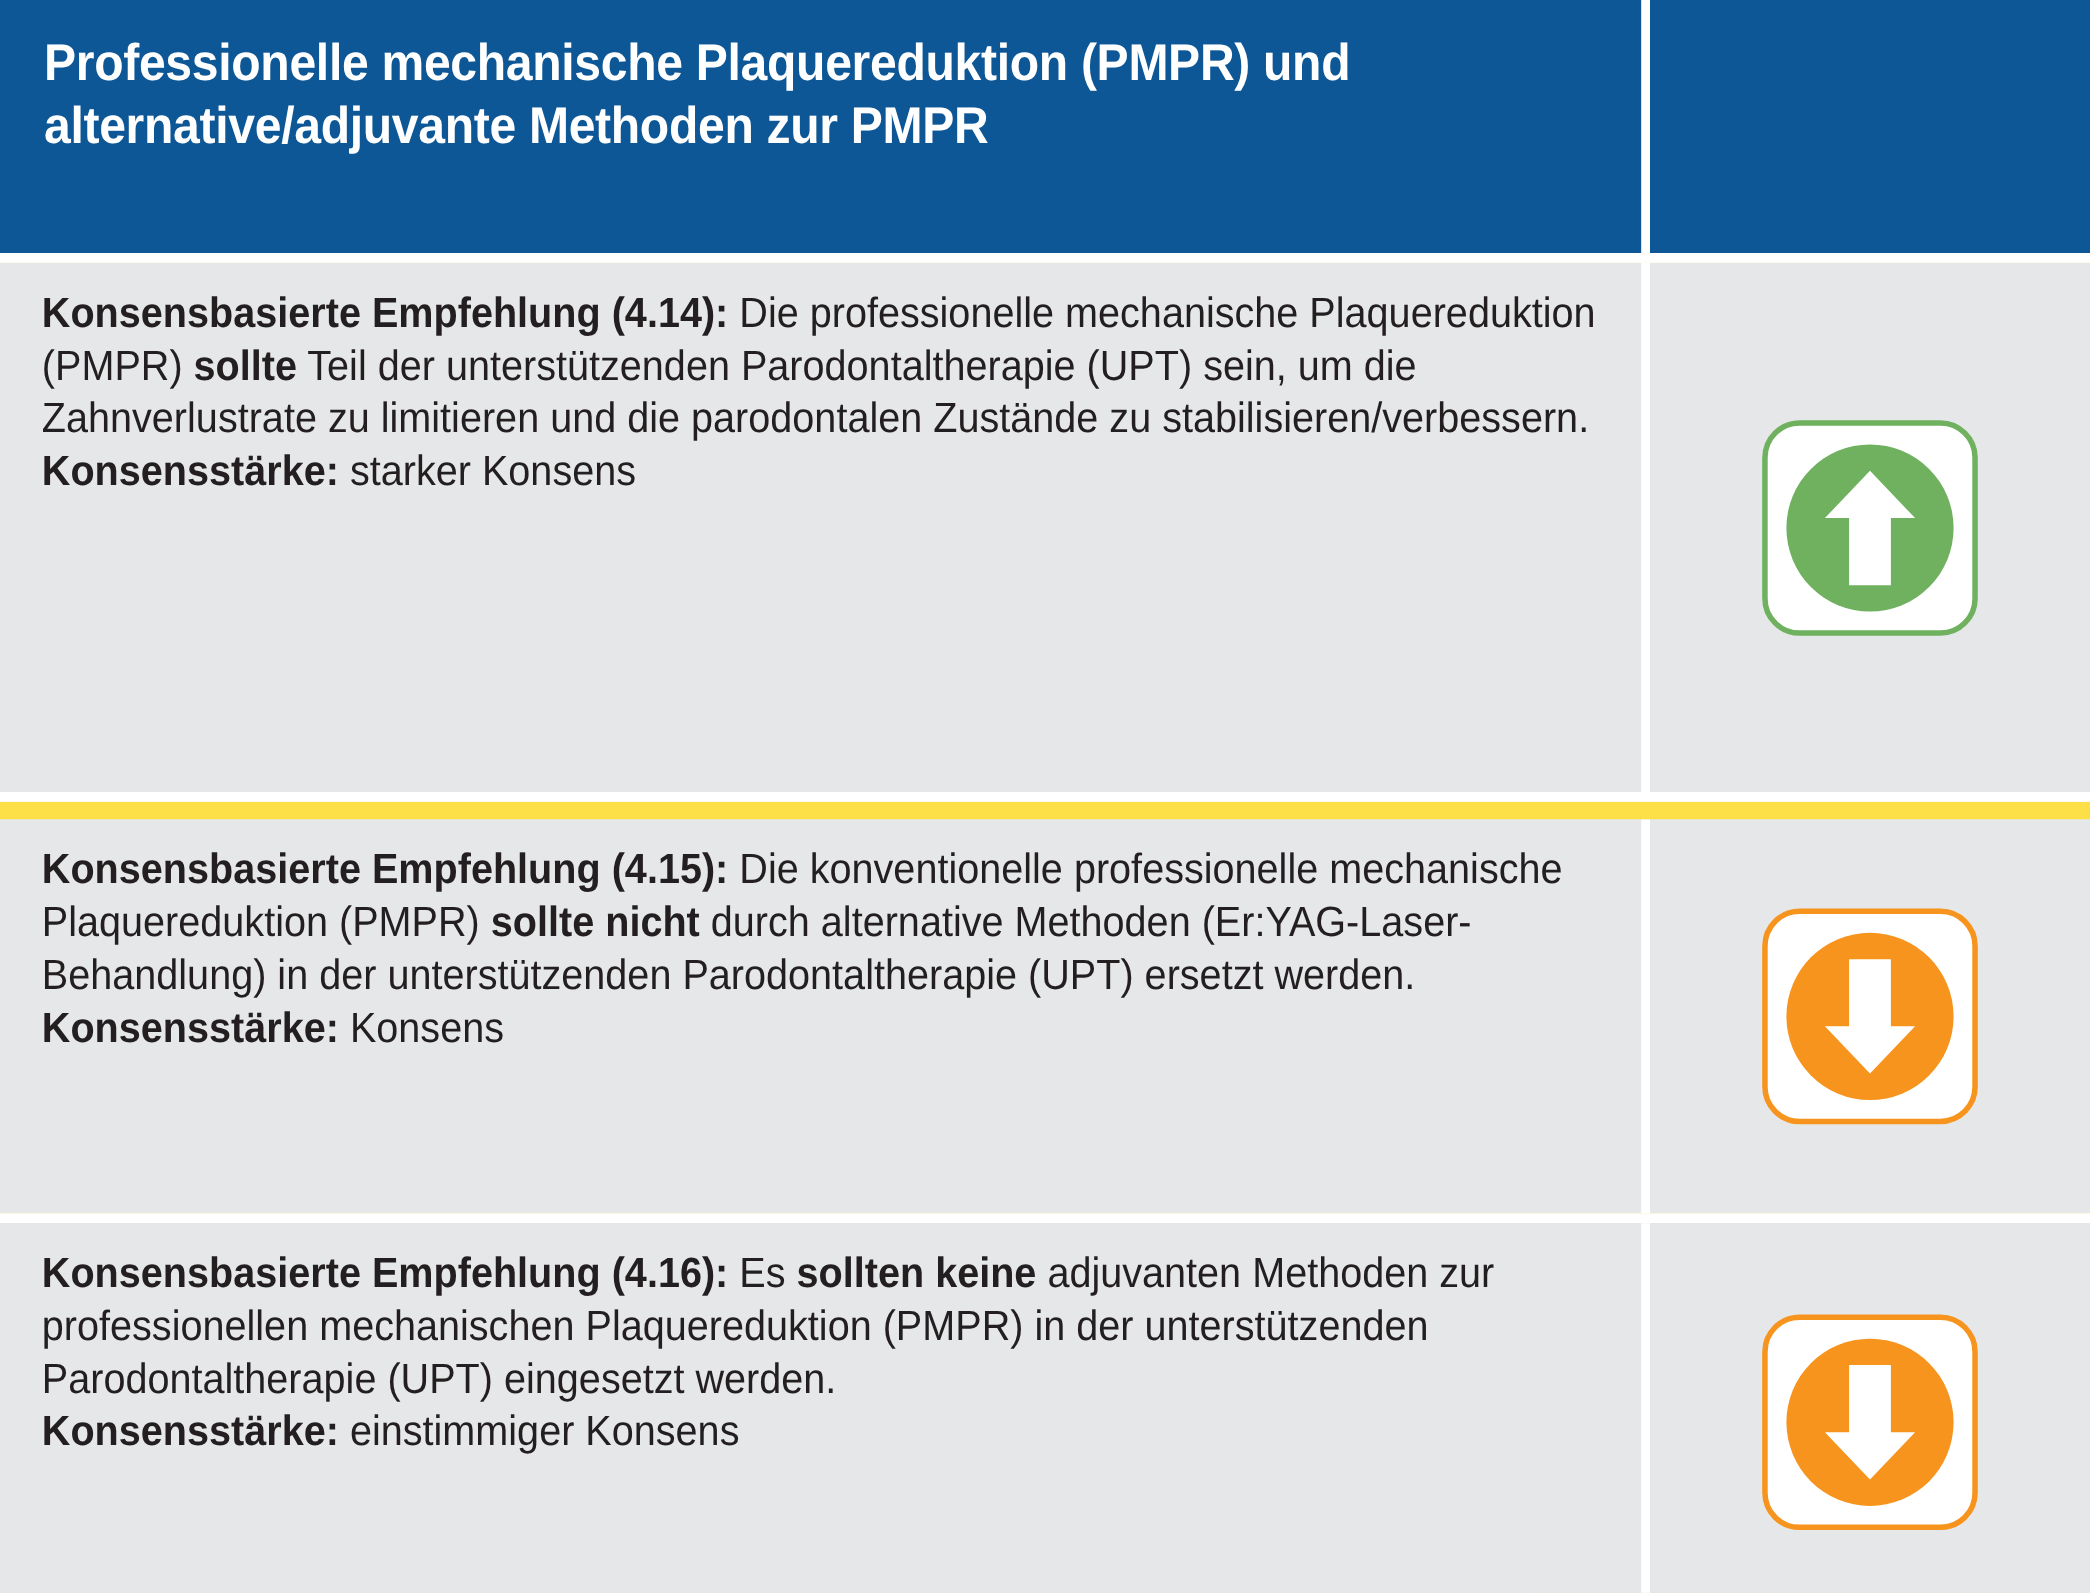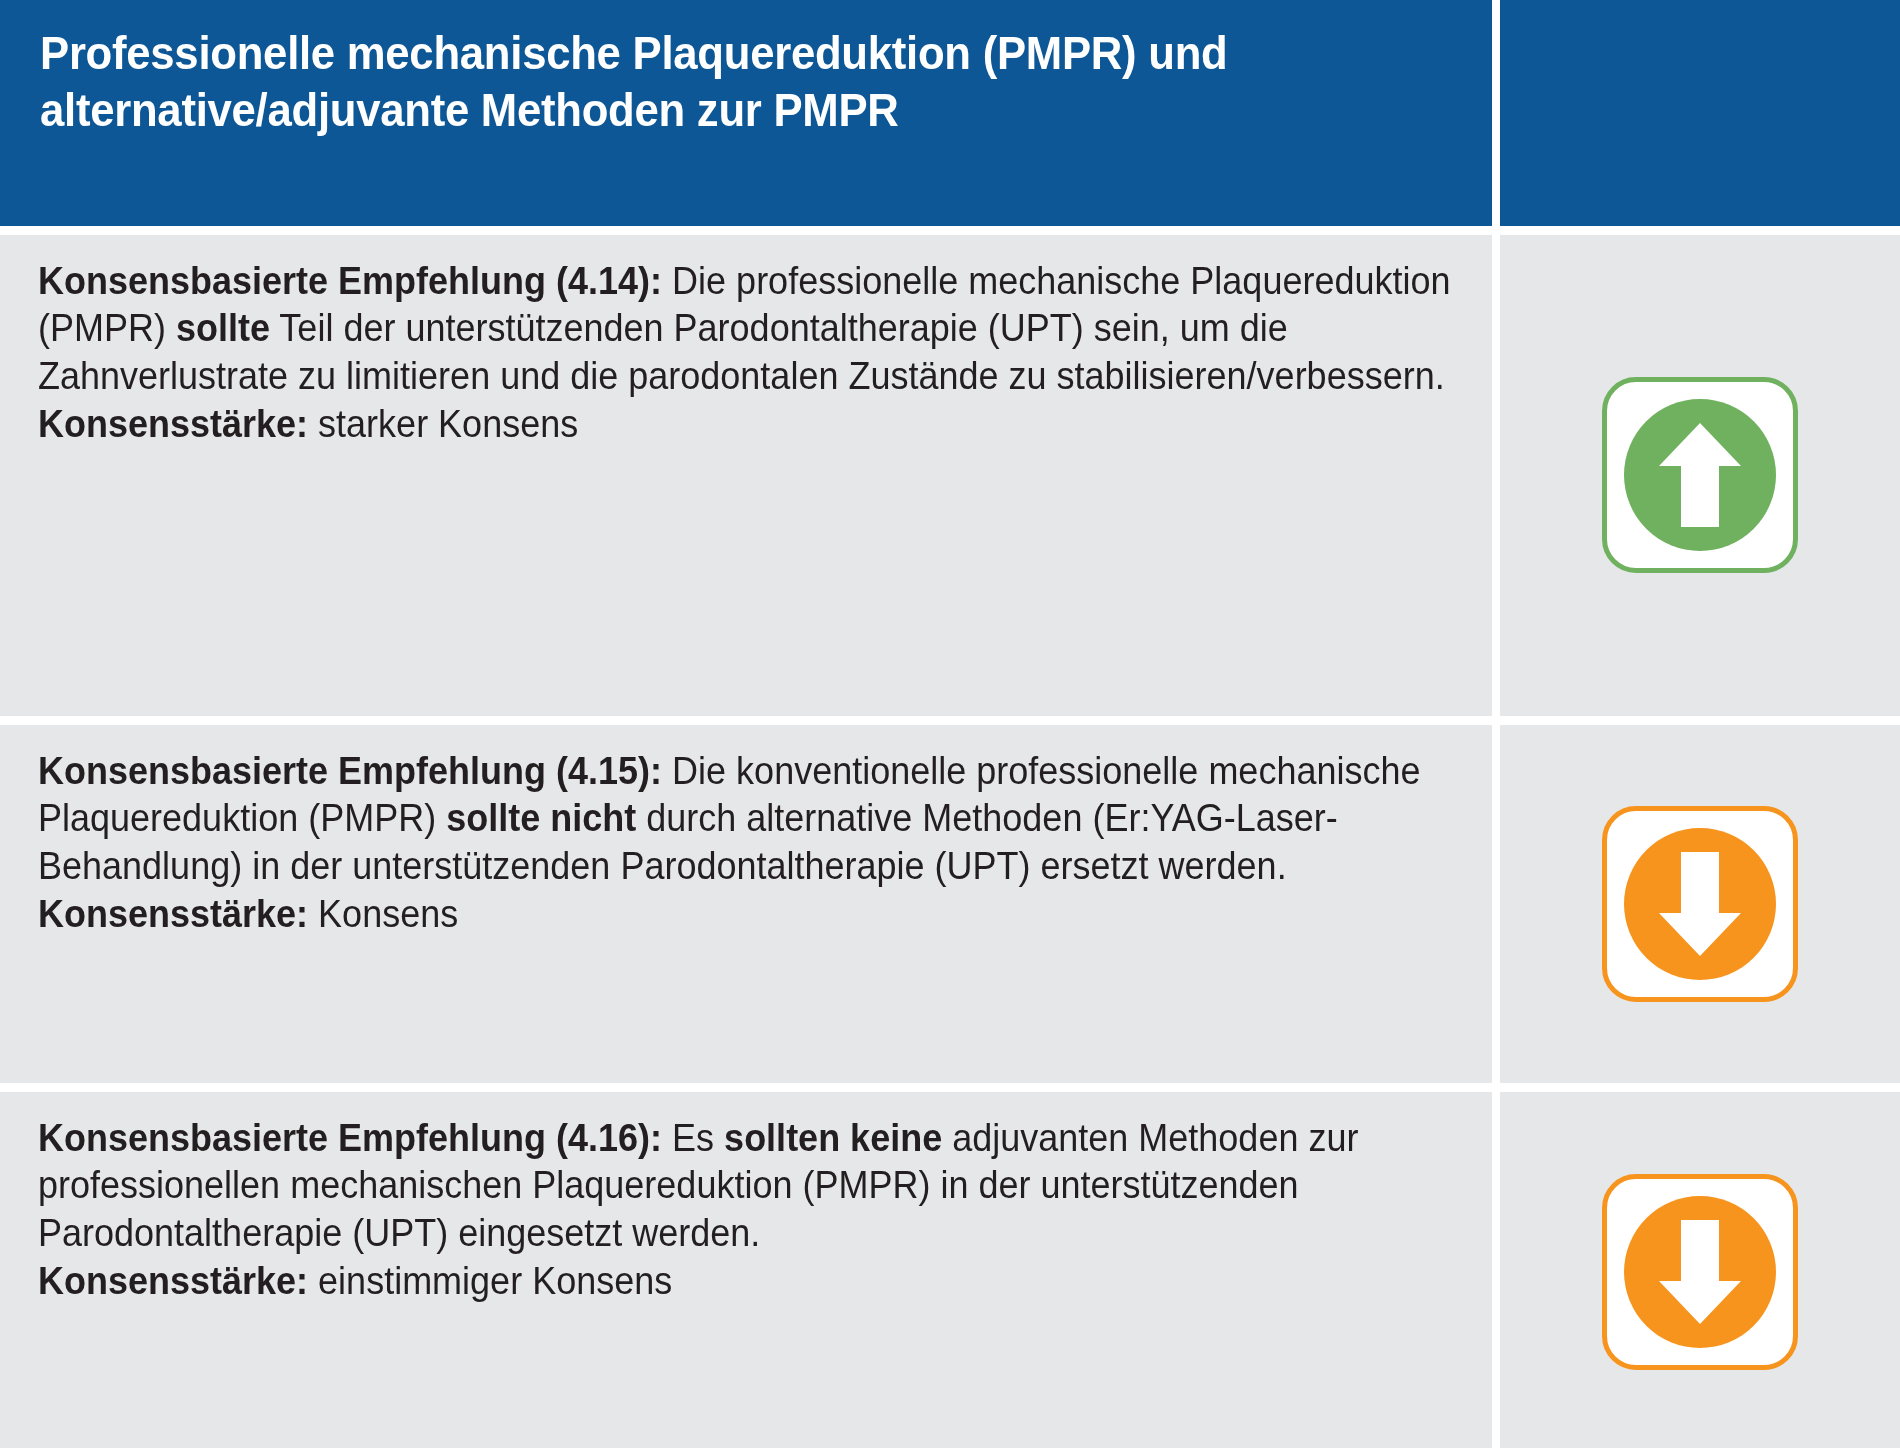--- a/index.html
+++ b/index.html
@@ -14,21 +14,20 @@
     overflow: hidden;
   }
 
   .table {
     width: 1900px;
     height: 1448px;
     display: flex;
     flex-direction: column;
     background: #fde047;
     box-sizing: border-box;
-    justify-content: center;
   }
 
   
   .header-row {
     display: flex;
     background: #0d5796;
     height: 230px;
     flex: 0 0 230px;
     box-sizing: border-box;
   }
@@ -79,21 +78,21 @@
     background: #e6e7e8;
     box-sizing: border-box;
   }
   .row-sep {
     height: 9px;
     flex: 0 0 9px;
     background: #ffffff;
     width: 100%;
   }
   .row-1 { flex: 0 0 481px; height: 481px; border-radius: 19px; }
-  .row-2 { flex: 0 0 358px; height: 358px; }
+  .row-2 { flex: 0 0 358px; height: 358px; margin-top: 16px; }
   .row-3 { flex: 0 0 361px; height: 361px; }
 
   .text-cell {
     width: 1492px;
     flex: 0 0 1492px;
     box-sizing: border-box;
     padding: 22px 40px 10px 38px;
     background: #e6e7e8;
   }
   .cell-divider {

